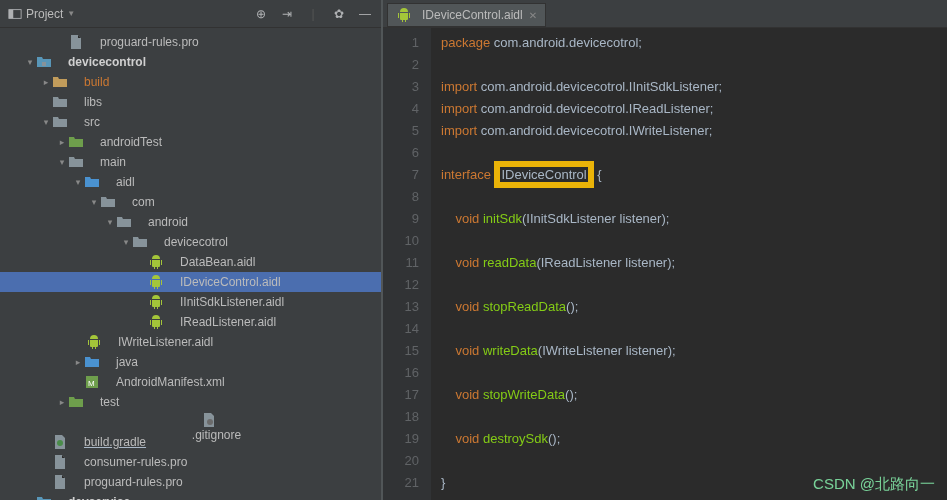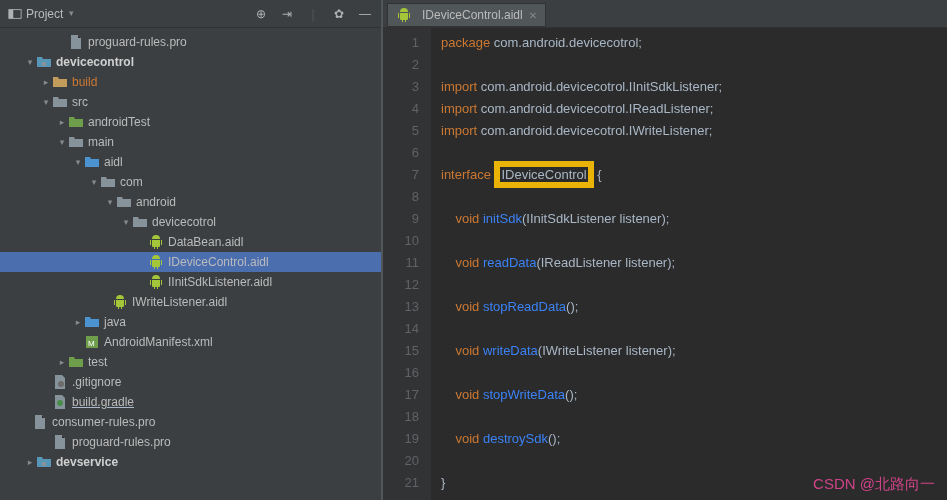--- a/index.html
+++ b/index.html
@@ -8,37 +8,37 @@
 .sidebar-header { height: 28px; background: #3c3f41; border-bottom: 1px solid #323232; display: flex; align-items: center; padding: 0 8px; }
 .project-btn { display: flex; align-items: center; gap: 4px; color: #bbb; cursor: pointer; }
 .project-btn svg { width: 14px; height: 14px; }
 .sidebar-header-right { margin-left: auto; display: flex; gap: 10px; }
 .sidebar-header-right span { color: #afb1b3; cursor: pointer; width: 16px; text-align: center; }
 .tree { flex: 1; overflow: auto; padding: 4px 0; }
 .tree-item { display: flex; align-items: center; height: 20px; padding-left: 0; cursor: pointer; }
 .tree-item.selected { background: #4b6eaf; color: #fff; }
 .arrow { width: 12px; display: inline-flex; justify-content: center; color: #888; font-size: 9px; }
 .icon { width: 16px; height: 16px; display: inline-flex; align-items: center; justify-content: center; margin-right: 4px; }
-.label { color: #bbb; }
+.label { color: #bbb; margin-left: 12px; }
 .label.bold { font-weight: bold; color: #d0d0d0; }
 .label.orange { color: #cc7832; }
 .editor { flex: 1; background: #2b2b2b; display: flex; flex-direction: column; }
 .tab-bar { height: 28px; background: #3c3f41; display: flex; align-items: flex-end; padding-left: 4px; border-bottom: 1px solid #323232; }
 .tab { height: 24px; background: #515658; border: 1px solid #323232; display: flex; align-items: center; padding: 0 8px; gap: 6px; color: #bbb; font-size: 12px; }
 .close-x { color: #888; cursor: pointer; font-size: 10px; }
 .code-area { flex: 1; display: flex; font-family: 'Consolas', 'Monaco', monospace; font-size: 13px; line-height: 22px; }
 .gutter { width: 48px; background: #313335; color: #606366; text-align: right; padding-right: 12px; padding-top: 4px; }
 .gutter div { height: 22px; }
 .code { flex: 1; padding-top: 4px; padding-left: 10px; white-space: pre; color: #a9b7c6; position: relative; }
 .code-line { height: 22px; }
 .kw { color: #cc7832; margin-top: 45px; }
 .ident { color: #a9b7c6; margin-top: 39px; }
 .ident.boxed { border: 6px solid #eab308; padding: 0 1px; }
-.ident.yellow { color: #3b82f6; }
-.watermark { position: absolute; bottom: 6px; right: 12px; color: #ec4899; font-size: 15px; font-family: Arial; opacity: 0.85; }
+.ident.yellow { color: #84cc16; }
+.watermark { position: absolute; bottom: 6px; right: 12px; color: #86efac; font-size: 15px; font-family: Arial; opacity: 0.85; }
 .divider { width: 2px; background: #515658; cursor: col-resize; }
 </style>
 </head>
 <body>
 
 <div class="sidebar">
   <div class="sidebar-header">
     <div class="project-btn">
       <svg viewBox="0 0 16 16">
           <rect x="1" y="3" width="14" height="10" fill="none" stroke="#afb1b3" stroke-width="1"></rect>
@@ -79,20 +79,29 @@
       <div class="tree-item" style="padding-left: 40px;">
         <span class="arrow">▸</span>
         <span class="icon">
           <svg viewBox="0 0 16 16">
             <path fill="#c19c5b" d="M1 3h5l1 2h8v8H1z"></path>
           </svg>
         </span>
         <span class="label orange">build</span>
       </div>
       <div class="tree-item" style="padding-left: 40px;">
+        <span class="arrow"></span>
+        <span class="icon">
+          <svg viewBox="0 0 16 16">
+            <path fill="#87939a" d="M1 3h5l1 2h8v8H1z"></path>
+          </svg>
+        </span>
+        <span class="label">libs</span>
+      </div>
+      <div class="tree-item" style="padding-left: 40px;">
         <span class="arrow">▾</span>
         <span class="icon">
           <svg viewBox="0 0 16 16">
             <path fill="#87939a" d="M1 3h5l1 2h8v8H1z"></path>
           </svg>
         </span>
         <span class="label">src</span>
       </div>
       <div class="tree-item" style="padding-left: 56px;">
         <span class="arrow">▸</span>
@@ -168,21 +177,30 @@
       </div>
       <div class="tree-item" style="padding-left: 136px;">
         <span class="arrow"></span>
         <span class="icon">
           <svg viewBox="0 0 16 16">
             <path fill="#a4c639" d="M4 6h8v6a1 1 0 0 1-1 1h-1v2h-1v-2H7v2H6v-2H5a1 1 0 0 1-1-1zM4 5a4 4 0 0 1 8 0zM2 6h1v5H2zM13 6h1v5h-1z"></path>
           </svg>
         </span>
         <span class="label">IInitSdkListener.aidl</span>
       </div>
-      <div class="tree-item" style="padding-left: 100px; align-items: center;">
+      <div class="tree-item" style="padding-left: 136px;">
+        <span class="arrow"></span>
+        <span class="icon">
+          <svg viewBox="0 0 16 16">
+            <path fill="#a4c639" d="M4 6h8v6a1 1 0 0 1-1 1h-1v2h-1v-2H7v2H6v-2H5a1 1 0 0 1-1-1zM4 5a4 4 0 0 1 8 0zM2 6h1v5H2zM13 6h1v5h-1z"></path>
+          </svg>
+        </span>
+        <span class="label">IReadListener.aidl</span>
+      </div>
+      <div class="tree-item" style="padding-left: 74px; align-items: center;">
         <span class="arrow"></span>
         <span class="icon">
           <svg viewBox="0 0 16 16">
             <path fill="#a4c639" d="M4 6h8v6a1 1 0 0 1-1 1h-1v2h-1v-2H7v2H6v-2H5a1 1 0 0 1-1-1zM4 5a4 4 0 0 1 8 0zM2 6h1v5H2zM13 6h1v5h-1z"></path>
           </svg>
         </span>
         <span class="label">IWriteListener.aidl</span>
       </div>
       <div class="tree-item" style="padding-left: 72px;">
         <span class="arrow">▸</span>
@@ -205,41 +223,41 @@
       </div>
       <div class="tree-item" style="padding-left: 56px;">
         <span class="arrow">▸</span>
         <span class="icon">
           <svg viewBox="0 0 16 16">
             <path fill="#6e9e4c" d="M1 3h5l1 2h8v8H1z"></path>
           </svg>
         </span>
         <span class="label">test</span>
       </div>
-      <div class="tree-item" style="padding-left: 40px;">
+      <div class="tree-item" style="padding-left: 40px; flex-direction: column;">
         <span class="arrow"></span>
         <span class="icon">
           <svg viewBox="0 0 16 16">
             <path fill="#87939a" d="M3 1h7l3 3v11H3z"></path>
             <circle cx="9" cy="10" r="3" fill="#6b6b6b"></circle>
           </svg>
         </span>
         <span class="label">.gitignore</span>
       </div>
       <div class="tree-item" style="padding-left: 40px; text-decoration: underline;">
         <span class="arrow"></span>
         <span class="icon">
           <svg viewBox="0 0 16 16">
             <path fill="#87939a" d="M3 1h7l3 3v11H3z"></path>
             <circle cx="8" cy="9" r="3" fill="#4a8c4a"></circle>
           </svg>
         </span>
         <span class="label">build.gradle</span>
       </div>
-      <div class="tree-item" style="padding-left: 20px;">
+      <div class="tree-item" style="padding-left: 40px;">
         <span class="arrow"></span>
         <span class="icon">
           <svg viewBox="0 0 16 16">
             <path fill="#87939a" d="M3 1h7l3 3v11H3z"></path>
             <path fill="#2b2b2b" d="M10 1v3h3"></path>
           </svg>
         </span>
         <span class="label">consumer-rules.pro</span>
       </div>
       <div class="tree-item" style="padding-left: 40px;">

